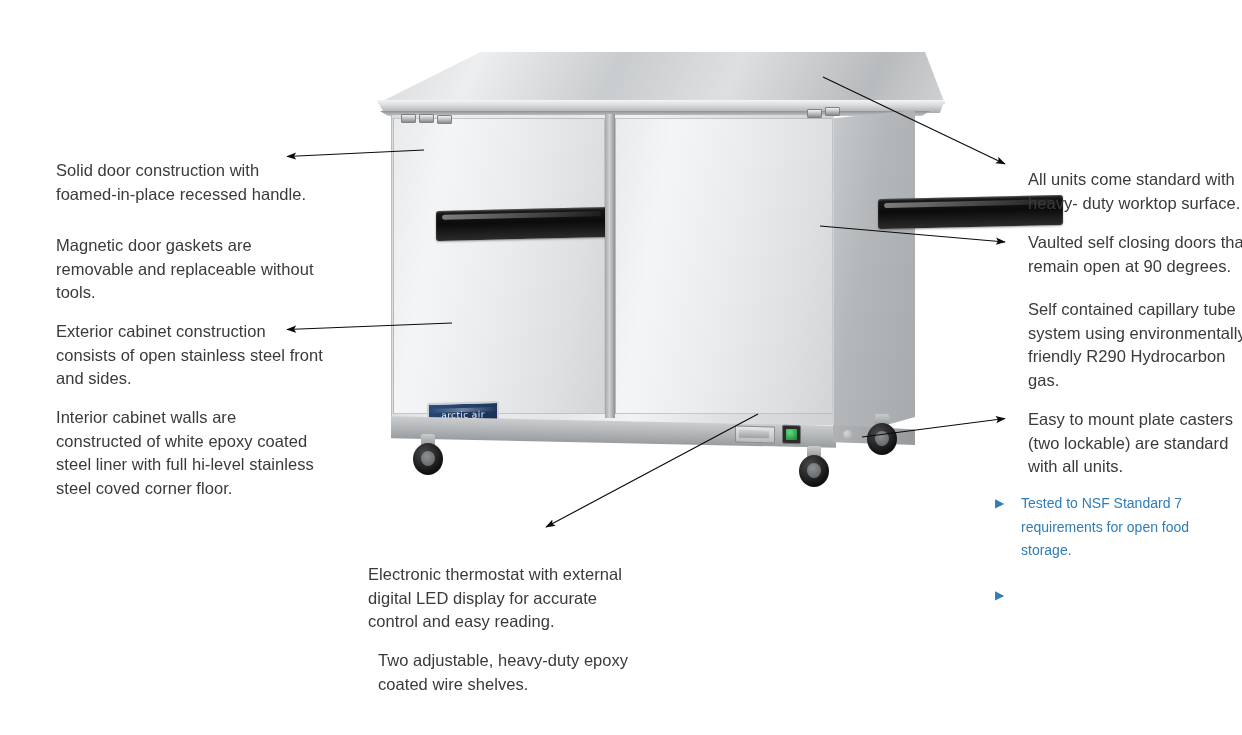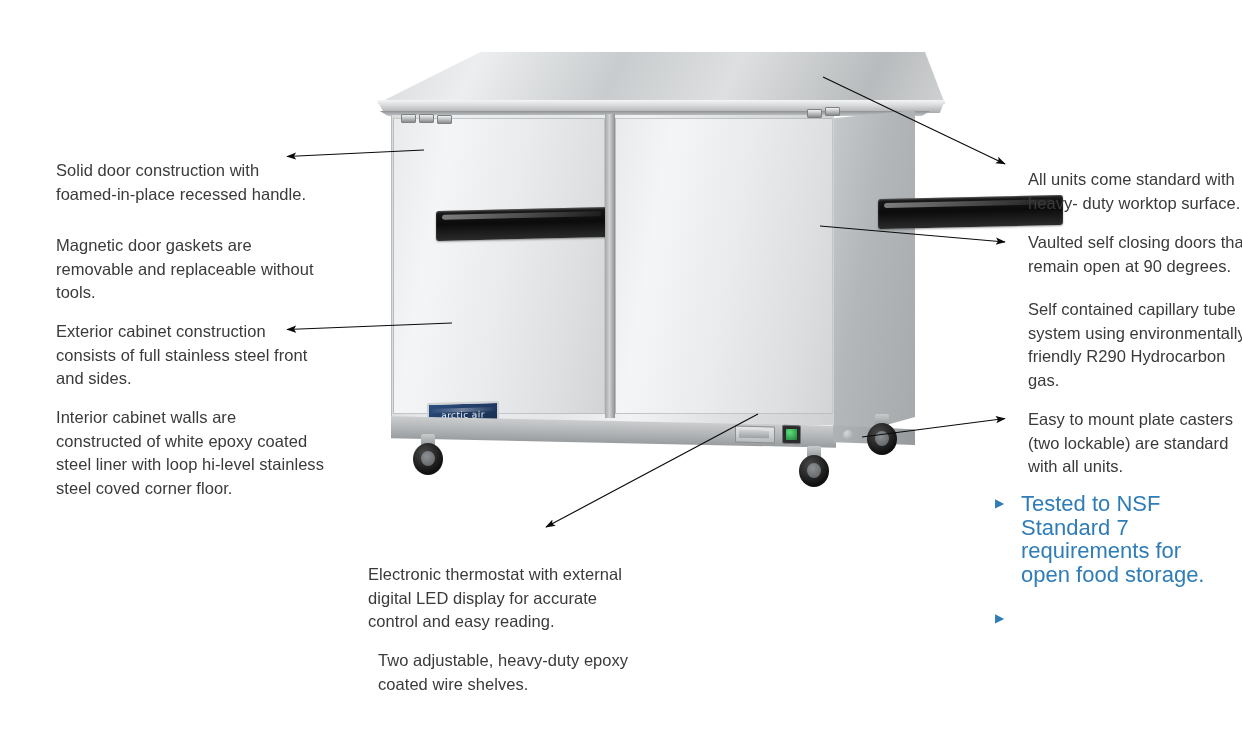--- a/index.html
+++ b/index.html
@@ -27,21 +27,21 @@
   .bullet-row{display:flex;align-items:flex-start;margin-bottom:21px;}
   .bullet-mark{
     width:26px;flex:0 0 26px;
     color:#2f7cb6;
     font-size:12px;
     line-height:23.5px;
     padding-left:1px;
   }
   .bullet-text{
     color:#2f7cb6;
-    font-size:22px;
+    font-size:14px;
     line-height:23.5px;
     max-width:215px;
   }
 
   
   svg.arrows{position:absolute;left:0;top:0;width:1242px;height:735px;overflow:visible;}
 
   
   .product{position:absolute;left:375px;top:52px;width:570px;height:420px;}
 
@@ -286,25 +286,25 @@
 
   <div class="callout" style="left:56px;top:148px;width:260px;margin-top:11px;">
     <p>Solid door construction with foamed-in-place recessed handle.</p>
   </div>
 
   <div class="callout" style="left:56px;top:234px;width:260px;">
     <p>Magnetic door gaskets are removable and replaceable without tools.</p>
   </div>
 
   <div class="callout" style="left:56px;top:320px;width:268px;">
-    <p>Exterior cabinet construction consists of full stainless steel front and sides.</p>
+    <p>Exterior cabinet construction consists of open stainless steel front and sides.</p>
   </div>
 
   <div class="callout" style="left:56px;top:406px;width:268px;">
-    <p>Interior cabinet walls are constructed of white epoxy coated steel liner with loop hi-level stainless steel coved corner floor.</p>
+    <p>Interior cabinet walls are constructed of white epoxy coated steel liner with full hi-level stainless steel coved corner floor.</p>
   </div>
 
 
 
   <div class="callout" style="left:368px;top:563px;width:262px;">
     <p>Electronic thermostat with external digital LED display for accurate control and easy reading.</p>
   </div>
 
   <div class="callout" style="left:378px;top:649px;width:262px;">
     <p>Two adjustable, heavy-duty epoxy coated wire shelves.</p>

